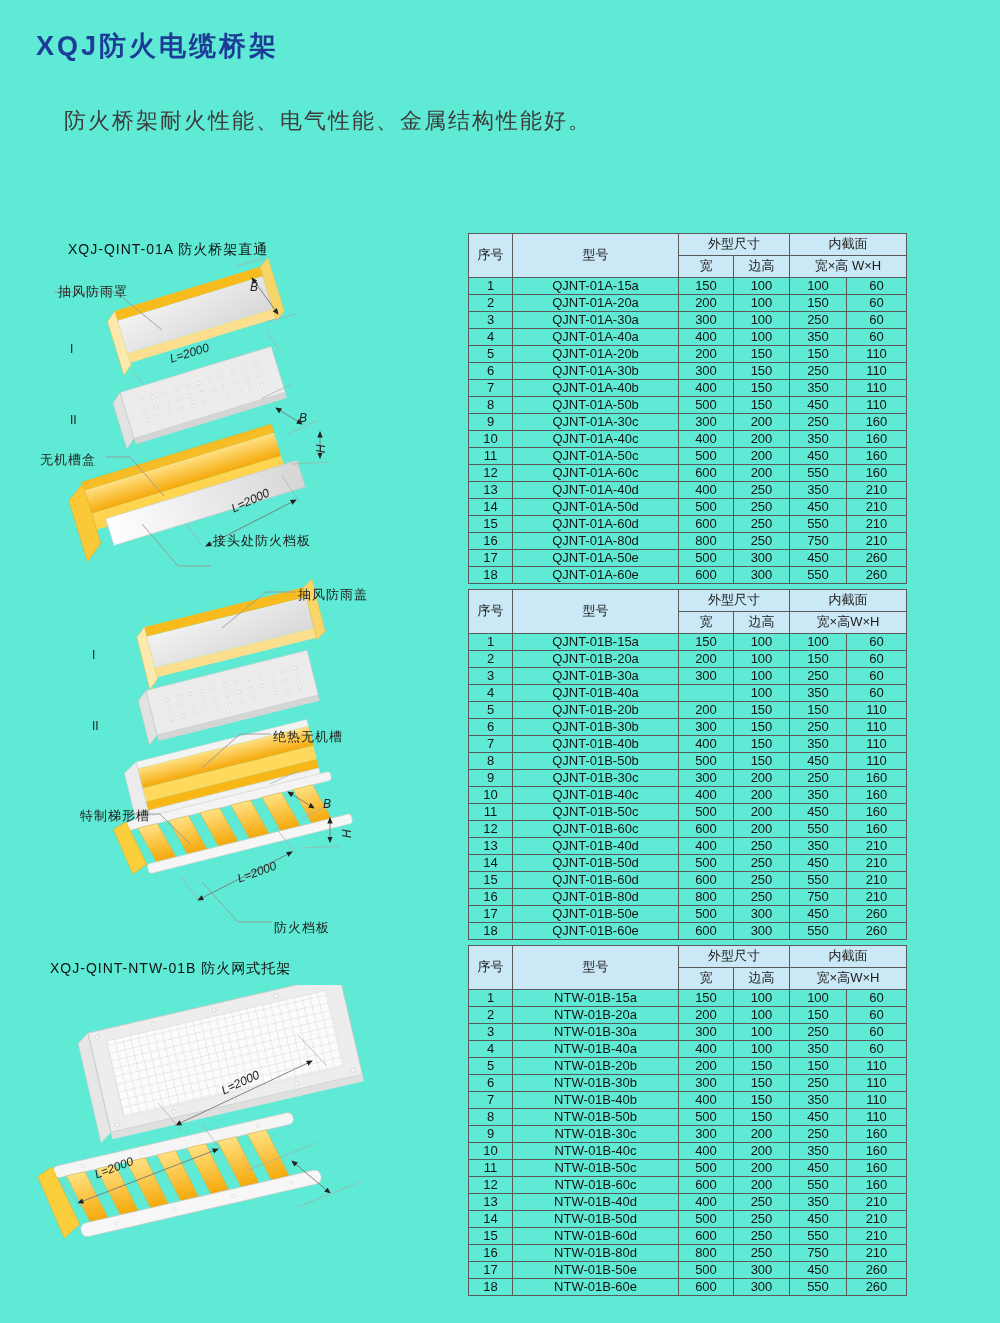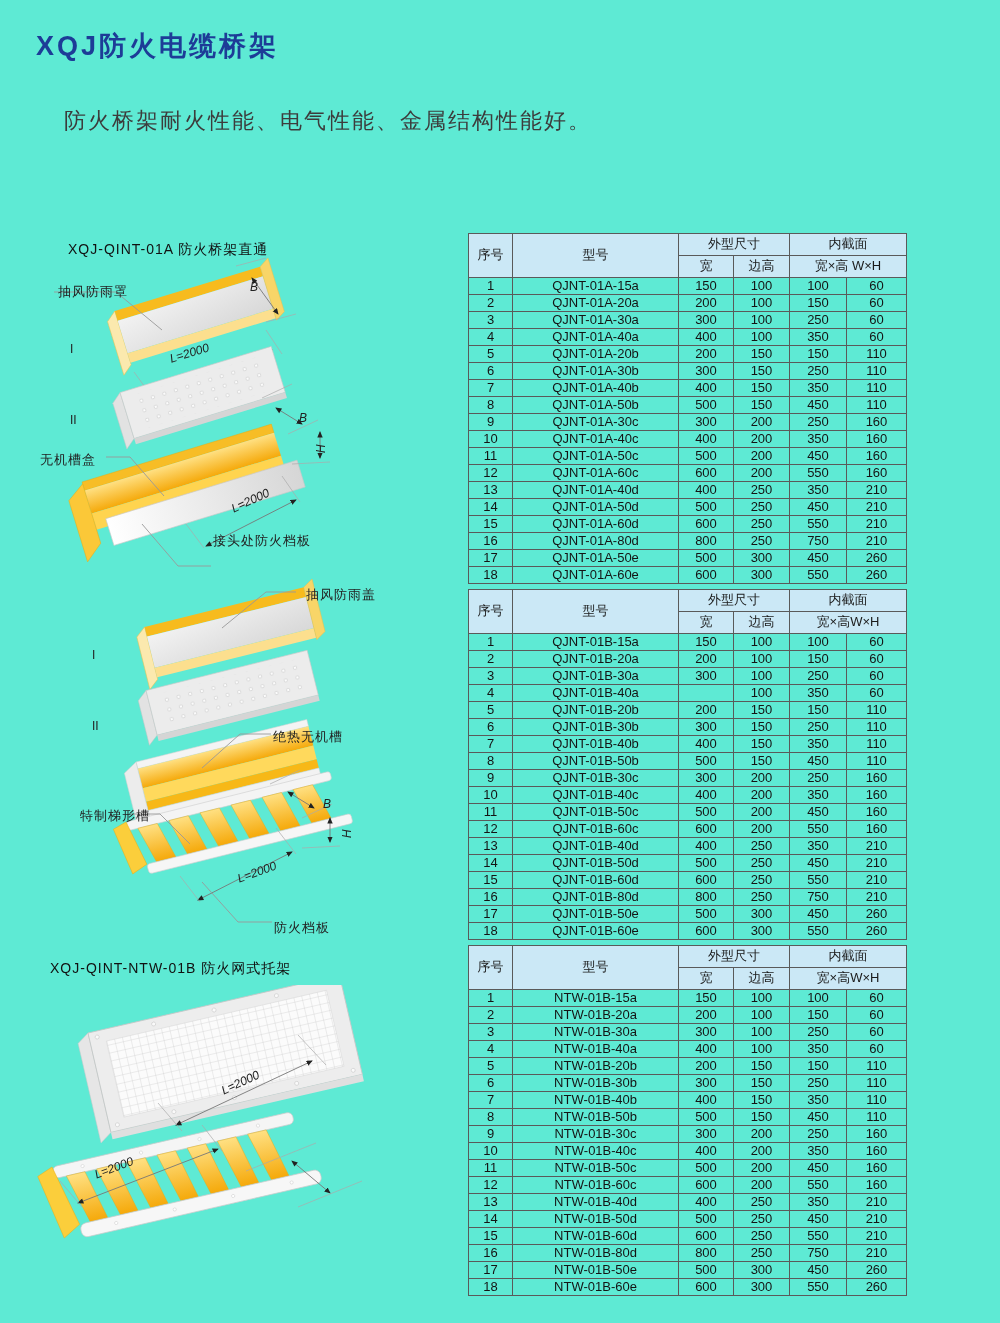--- a/index.html
+++ b/index.html
@@ -246,21 +246,21 @@
   <div class="dim" style="left:250px;top:280px;">B</div>
   <div class="roman" style="left:70px;top:342px;">I</div>
   <div class="dim" style="left:170px;top:352px;transform:rotate(-17deg);">L=2000</div>
   <div class="roman" style="left:70px;top:413px;">II</div>
   <div class="dlabel" style="left:40px;top:451px;">无机槽盒</div>
   <div class="dim" style="left:299px;top:411px;">B</div>
   <div class="dim" style="left:320px;top:437px;transform:rotate(90deg);">H</div>
   <div class="dim" style="left:232px;top:502px;transform:rotate(-25deg);">L=2000</div>
   <div class="dlabel" style="left:213px;top:532px;text-align:right;">接头处防火档板</div>
 
-  <div class="dlabel" style="left:306px;top:586px;">抽风防雨盖</div>
+  <div class="dlabel" style="left:298px;top:586px;">抽风防雨盖</div>
   <div class="roman" style="left:92px;top:648px;">I</div>
   <div class="roman" style="left:92px;top:719px;">II</div>
   <div class="dlabel" style="left:273px;top:728px;">绝热无机槽</div>
   <div class="dlabel" style="left:80px;top:807px;">特制梯形槽</div>
   <div class="dim" style="left:323px;top:797px;">B</div>
   <div class="dim" style="left:346px;top:822px;transform:rotate(90deg);">H</div>
   <div class="dim" style="left:238px;top:872px;transform:rotate(-20deg);">L=2000</div>
   <div class="dlabel" style="left:274px;top:919px;text-align:right;">防火档板</div>
 
   <div class="dim" style="left:222px;top:1084px;transform:rotate(-25deg);">L=2000</div>

